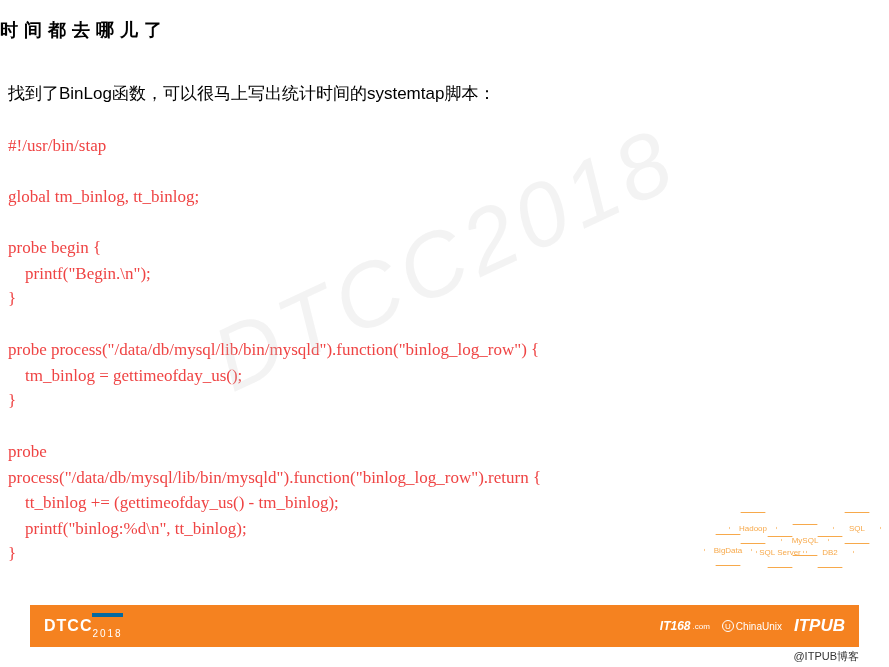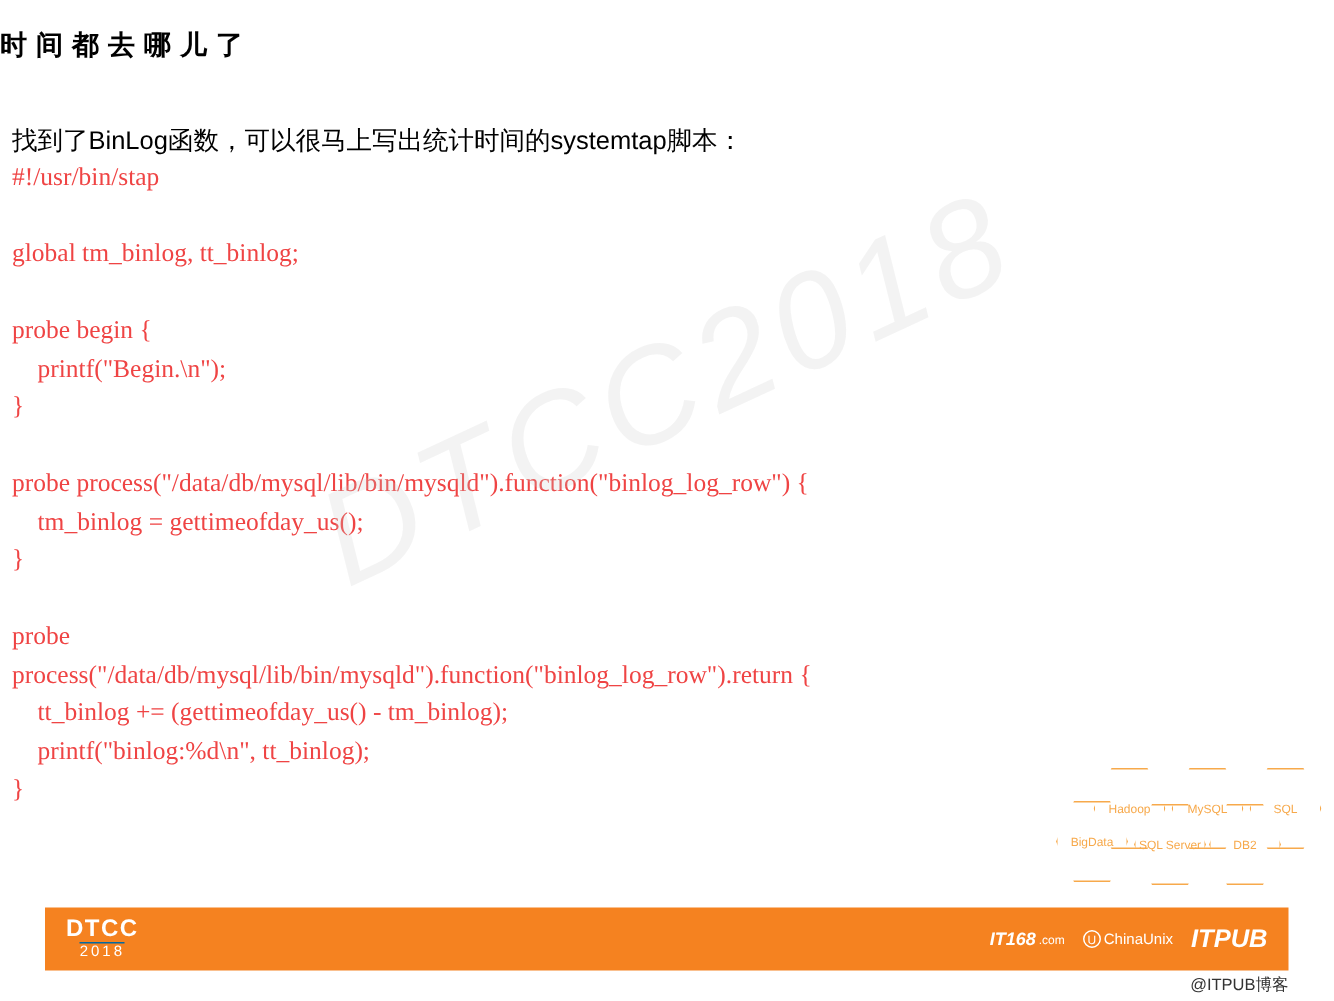--- a/index.html
+++ b/index.html
@@ -27,20 +27,21 @@
       letter-spacing: 6px;
       padding-top: 18px;
       color: #000;
     }
     .content {
       padding: 40px 8px 0 8px;
       font-size: 17px;
       color: #000;
     }
     .intro {
+      margin-bottom: 28px;
       font-size: 17px;
     }
     .code {
       font-family: Liberation Serif, serif;
       white-space: pre;
       font-size: 17px;
       line-height: 1.5;
       color: #ef4444;
     }
     .watermark {
@@ -60,21 +61,21 @@
       position: absolute;
       bottom: 55px;
       right: 0;
       width: 300px;
       height: 100px;
       pointer-events: none;
     }
     .hex {
       position: absolute;
       width: 48px;
-      height: 54px;
+      height: 32px;
       background: transparent;
       border: 1px solid #f7a94b;
       clip-path: polygon(25% 0%, 75% 0%, 100% 50%, 75% 100%, 25% 100%, 0% 50%);
       display: flex;
       align-items: center;
       justify-content: center;
       font-size: 8px;
       color: #f7a94b;
     }
     .footer {
@@ -84,35 +85,35 @@
       right: 30px;
       height: 42px;
       background: #f58220;
       display: flex;
       align-items: center;
       padding: 0 14px;
       color: #fff;
     }
     .footer-logo {
       display: flex;
-      flex-direction: column;
+      flex-direction: row;
       align-items: center;
       justify-content: center;
       margin-right: 18px;
       line-height: 1;
     }
     .footer-logo-dtcc {
       font-size: 16px;
       font-weight: bold;
       letter-spacing: 1px;
     }
     .footer-logo-year {
       font-size: 10px;
-      border-top: 1px solid #0369a1;
-      padding-top: 1px;
+      border-top: 4px solid #0369a1;
+      padding-top: 12px;
       letter-spacing: 2px;
     }
     .footer-slogan {
       font-size: 20px;
       font-weight: bold;
       letter-spacing: 1px;
       display: flex;
       align-items: center;
     }
     .footer-slogan-sup {
@@ -199,21 +200,21 @@
 
 probe
 process("/data/db/mysql/lib/bin/mysqld").function("binlog_log_row").return {
     tt_binlog += (gettimeofday_us() - tm_binlog);
     printf("binlog:%d\n", tt_binlog);
 }</div>
   </div>
 
   <div class="hexagons">
     <div class="hex" style="top:0;left:140px">Hadoop</div>
-    <div class="hex" style="top:0;left:192px">MySQL</div>
+    <div class="hex" style="top:12px;left:192px">MySQL</div>
     <div class="hex" style="top:0;left:244px">SQL</div>
     <div class="hex" style="top:22px;left:115px">BigData</div>
     <div class="hex" style="top:24px;left:217px">DB2</div>
     <div class="hex" style="top:24px;left:167px">SQL Server</div>
   </div>
 
   <div class="footer">
     <div class="footer-logo">
       <div class="footer-logo-dtcc">DTCC</div>
       <div class="footer-logo-year">2018</div>

